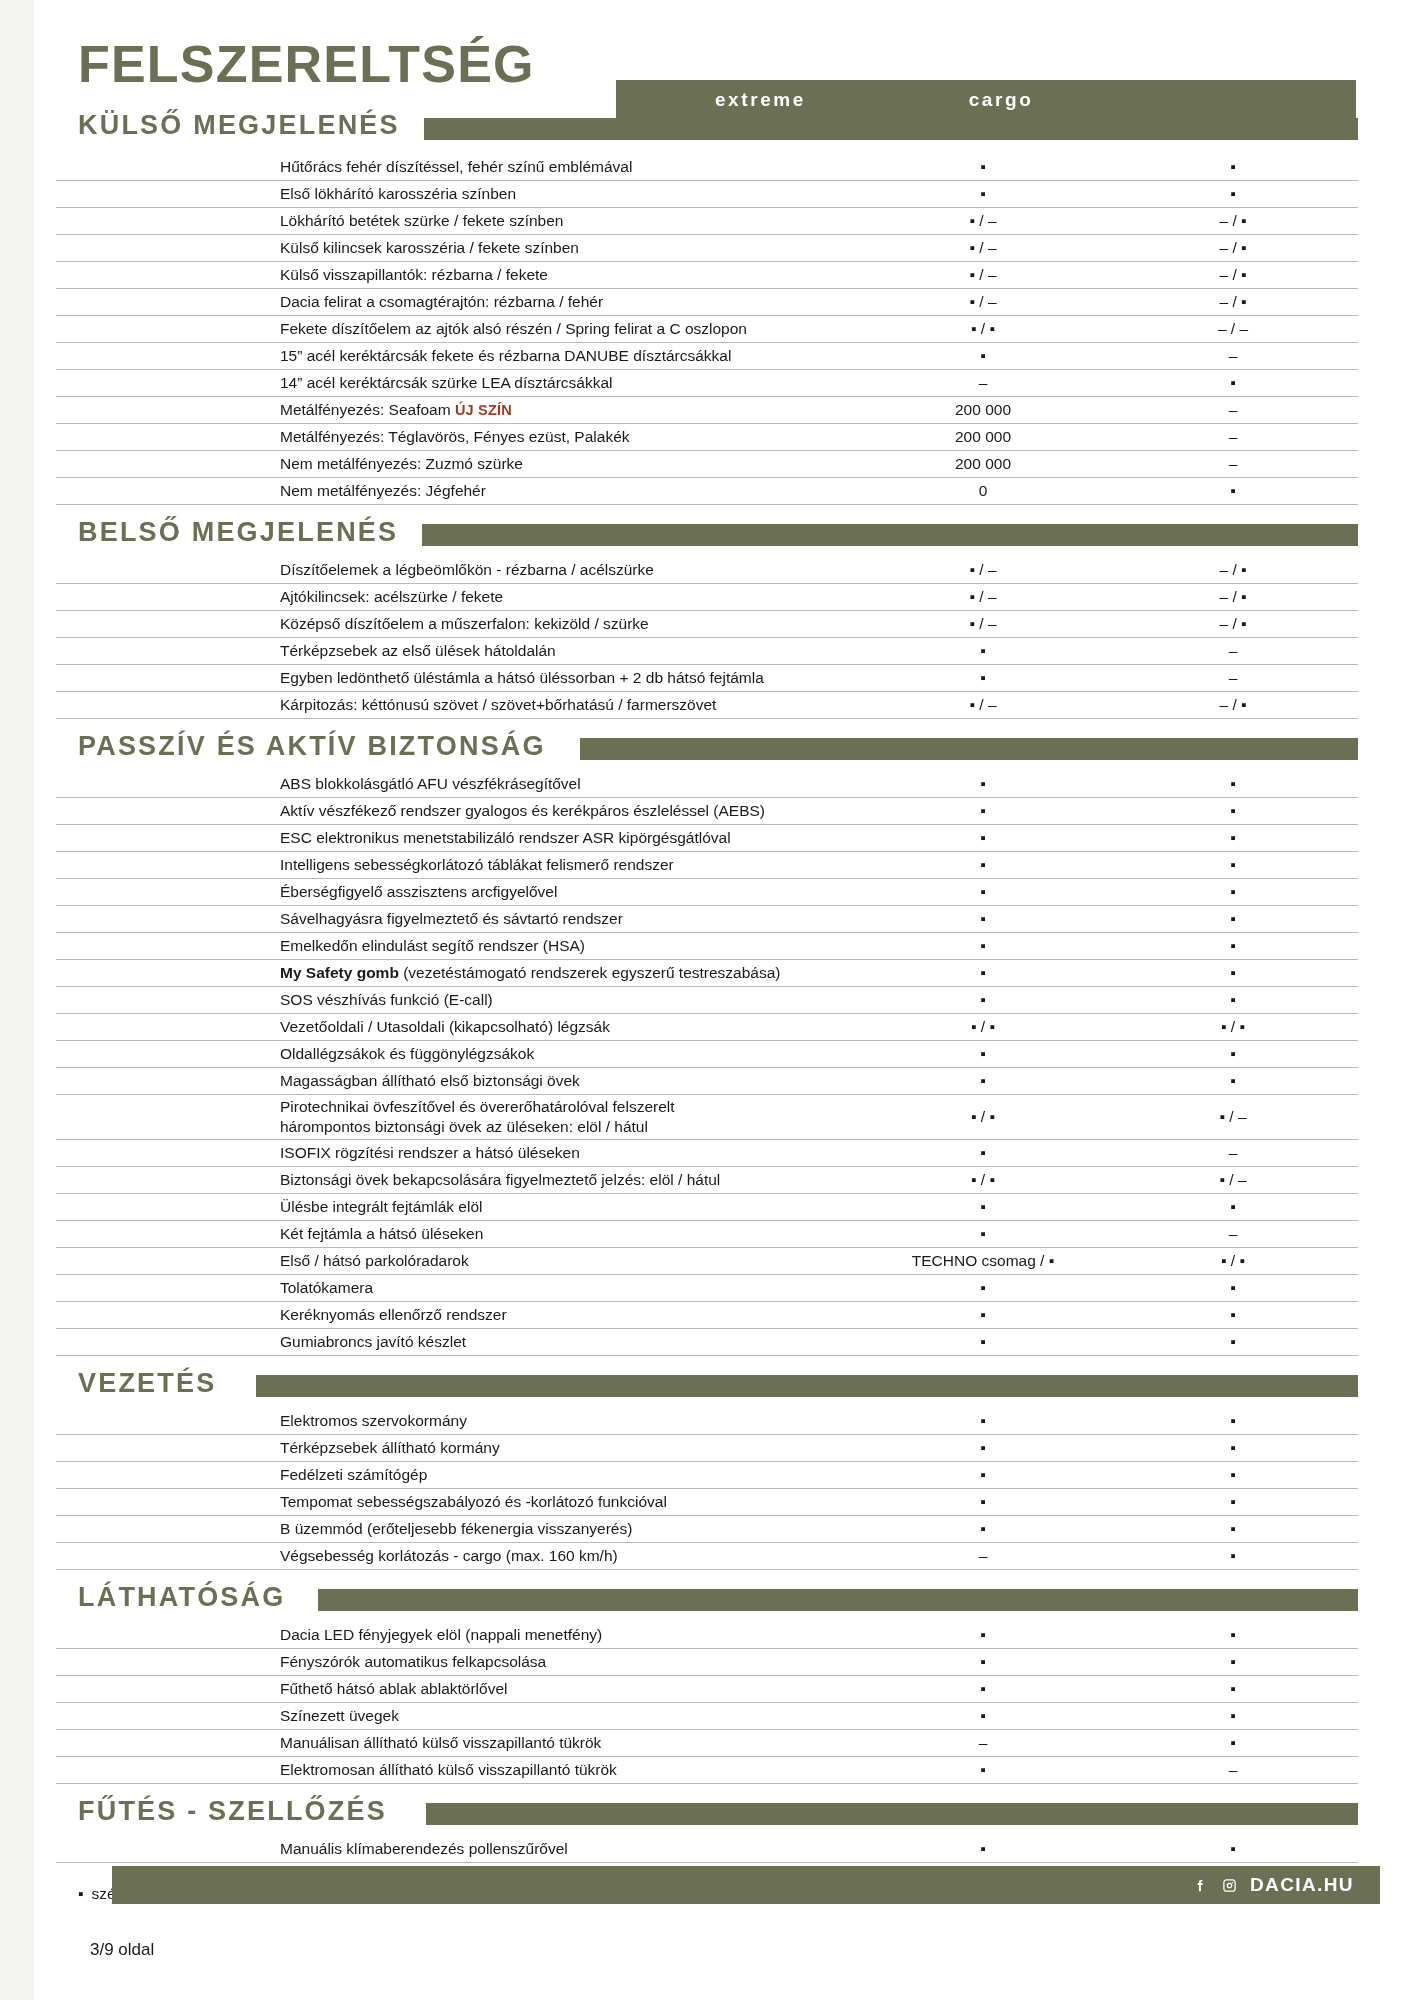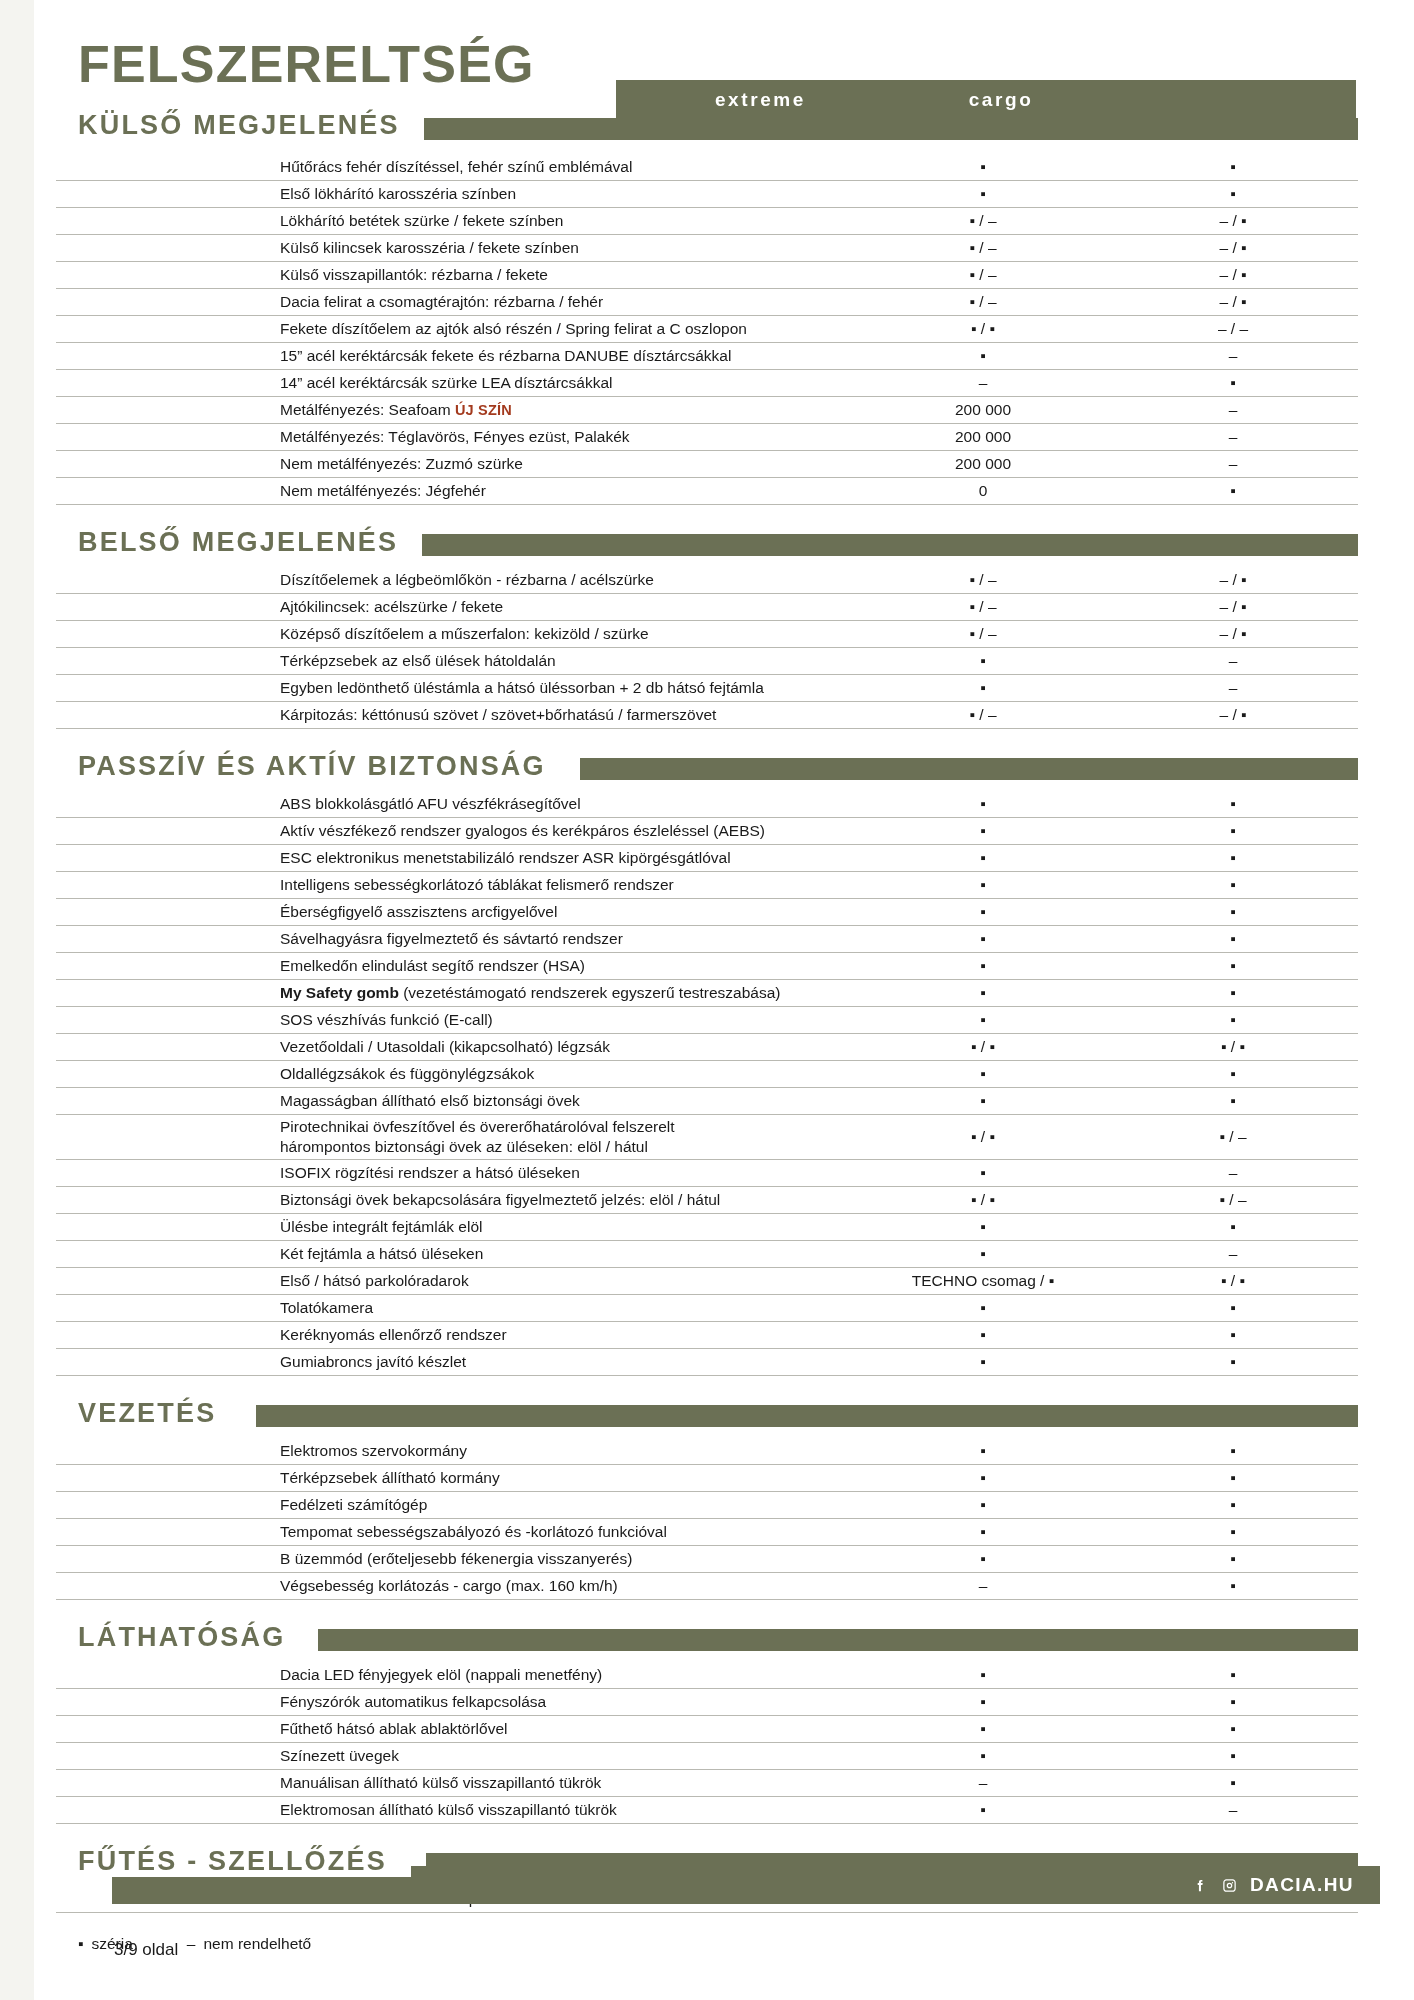--- a/index.html
+++ b/index.html
@@ -59,21 +59,21 @@
     font-weight: 700;
     letter-spacing: 2.6px;
   }
   .col-head-extreme { left: 592px; width: 225px; }
   .col-head-cargo   { left: 820px; width: 250px; }
 
   
   .section-head {
     position: relative;
     height: 42px;
-    margin-top: 20px;
+    margin-top: 10px;
   }
   .section-head .sh-text {
     position: absolute;
     left: 22px; top: 2px;
     font-size: 27px;
     font-weight: 700;
     letter-spacing: 2.2px;
     color: #6b7055;
     white-space: nowrap;
     background: #ffffff;
@@ -170,21 +170,20 @@
     color: #ffffff;
     font-size: 19px;
     font-weight: 700;
     letter-spacing: 1.4px;
   }
   .page-num {
     position: absolute;
     left: 56px; bottom: 40px;
     font-size: 17px;
     color: #1a1a1a;
-    margin-left: 24px;
   }
 </style>
 </head>
 <body>
 
 <div class="edge-strip"></div>
 
 <div class="page">
 
   <div class="header-zone">

